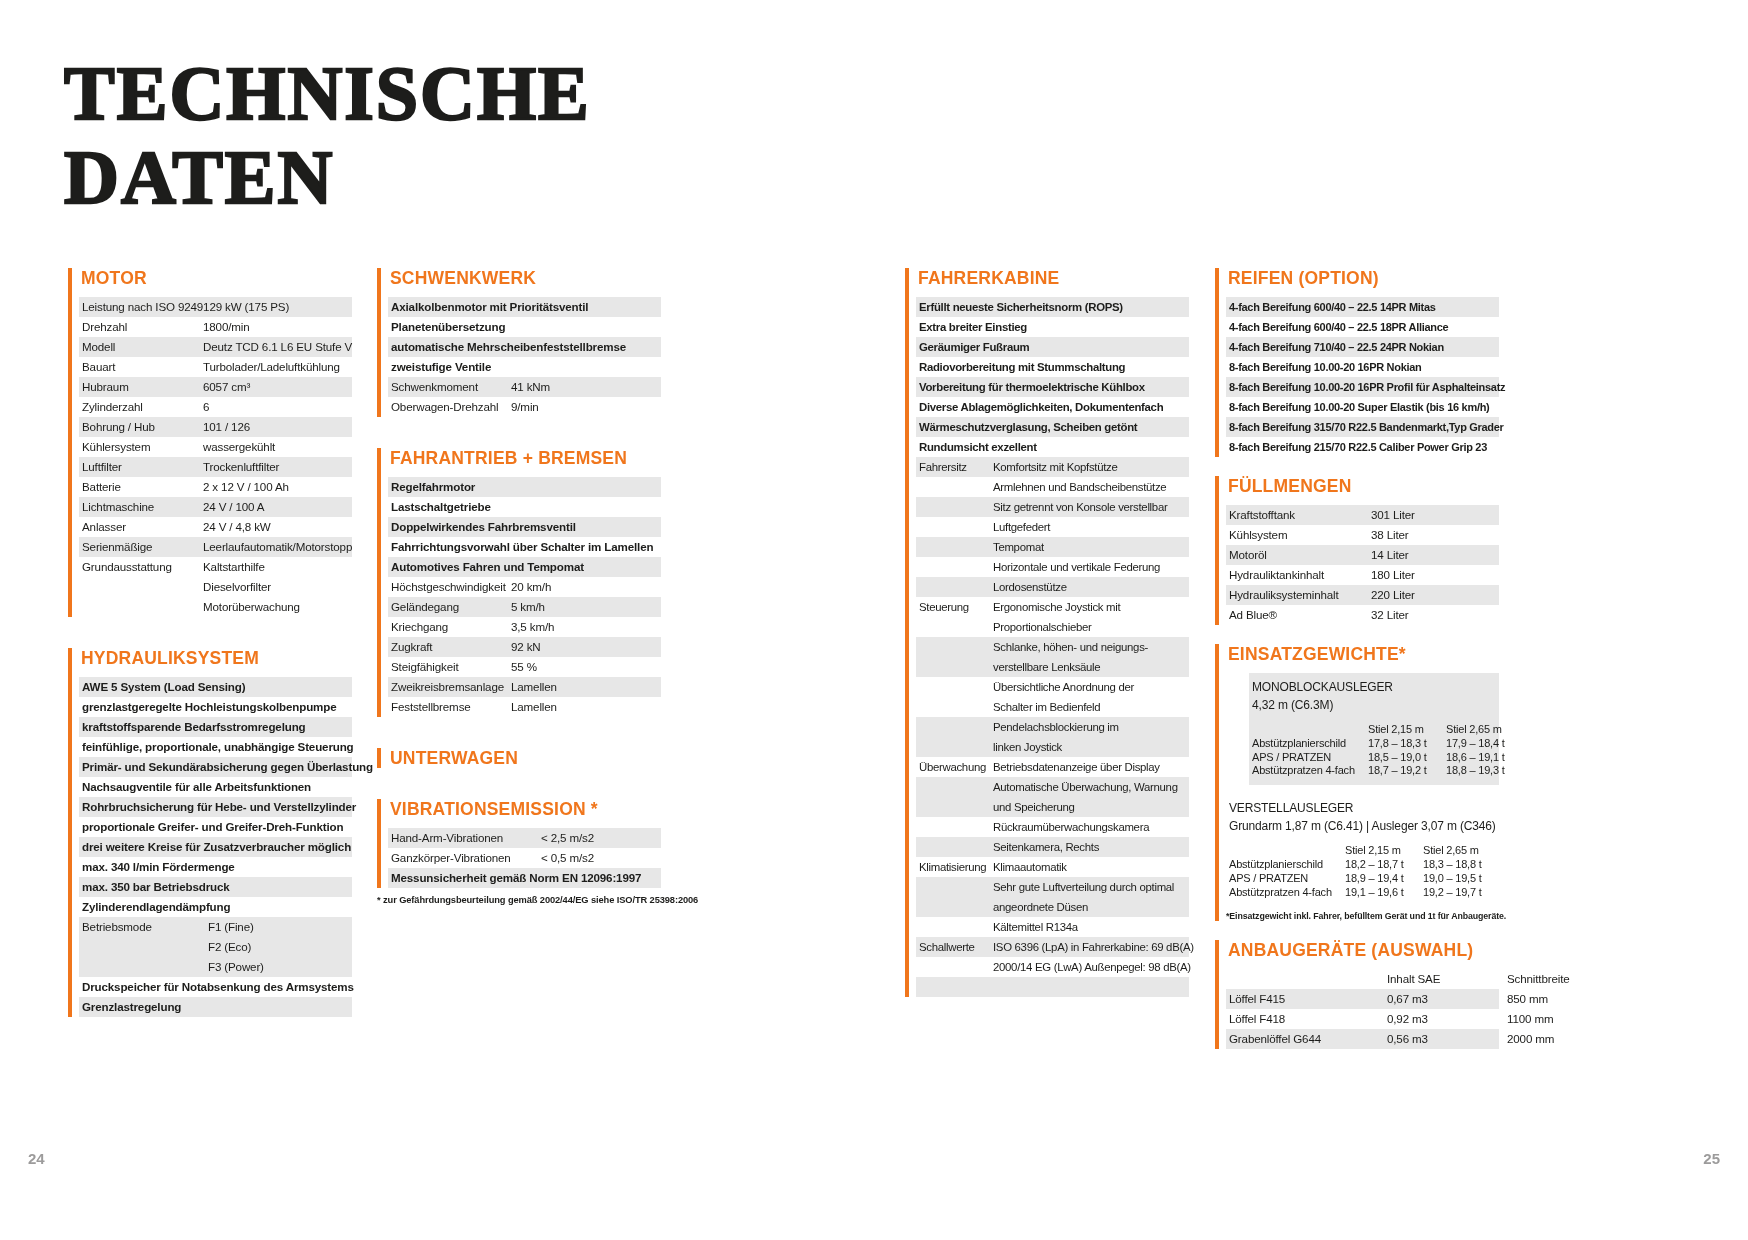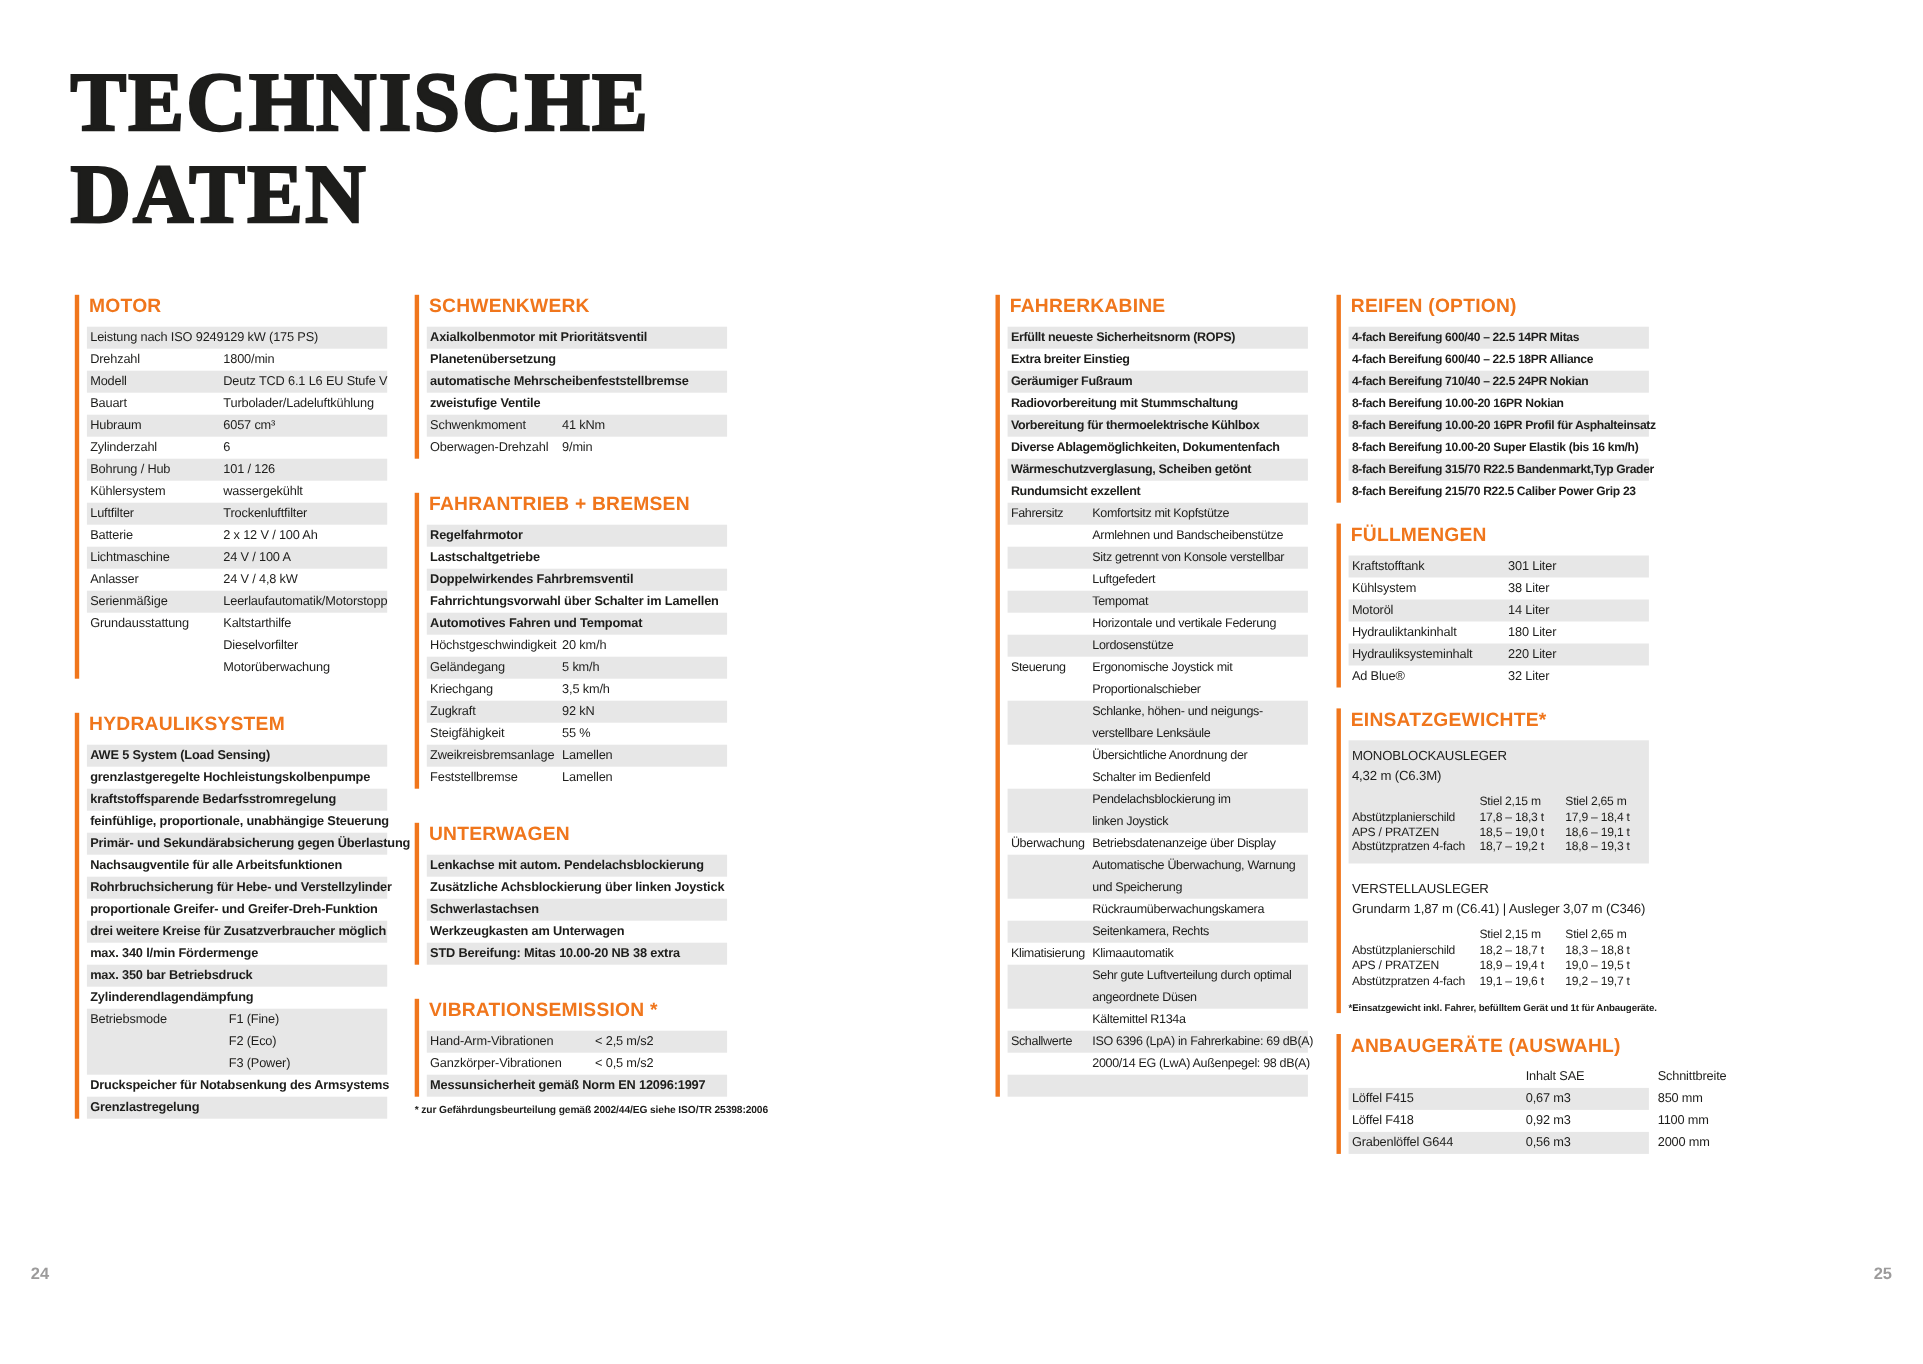--- a/index.html
+++ b/index.html
@@ -47,21 +47,21 @@
   .sec-fahrerkabine .row{font-size:11.4px;letter-spacing:-0.3px;}
   .sec-fuellmengen{--lblw:142px}
   .sec-reifen .row{font-size:11px;letter-spacing:-0.3px;}
   .footnote{font-size:9.3px;letter-spacing:-0.1px;margin-top:7px;white-space:nowrap;font-weight:bold;}
   .sec-body .footnote{font-size:8.8px;margin-top:5px;}
   .trow{
     display:grid;grid-template-columns:116px 78px auto;min-height:20px;line-height:20px;
     font-size:11.6px;letter-spacing:-0.15px;padding:0 3px;white-space:nowrap;gap:42px;
   }
   .wblock{padding:5px 5px 7px 3px;}
-  .wblock.shaded{background:var(--stripe);}
+  .wblock.shaded{background:var(--stripe);margin-left:23px;}
   .wblock + .wblock{margin-top:9px;}
   .wsub{line-height:18px;font-size:12px;letter-spacing:-0.15px;white-space:nowrap;}
   .wrow{
     display:grid;grid-template-columns:116px 78px auto;line-height:13.8px;
     font-size:11px;letter-spacing:-0.2px;white-space:nowrap;
   }
   .wrow.whead{margin-top:9px;}
   .pageno{position:absolute;top:1150px;font-size:15px;font-weight:bold;color:var(--pageno);}
   .pageno.left{left:28px}
   .pageno.right{right:28px}
@@ -272,27 +272,20 @@
             <div class="vals">
               <div class="val">Lamellen</div>
             </div>
           </div>
         </div>
       </div>
     </section>
     <section class="sec sec-unterwagen">
       <div class="sec-body">
         <h2 class="sec-title">UNTERWAGEN</h2>
-        <div class="rows">
-          <div class="row full g">Lenkachse mit autom. Pendelachsblockierung</div>
-          <div class="row full">Zusätzliche Achsblockierung über linken Joystick</div>
-          <div class="row full g">Schwerlastachsen</div>
-          <div class="row full">Werkzeugkasten am Unterwagen</div>
-          <div class="row full g">STD Bereifung: Mitas 10.00-20 NB 38 extra</div>
-        </div>
       </div>
     </section>
     <section class="sec sec-vibrationsemission">
       <div class="sec-body">
         <h2 class="sec-title">VIBRATIONSEMISSION *</h2>
         <div class="rows">
           <div class="row g">
             <span class="lbl">Hand-Arm-Vibrationen</span>
             <div class="vals">
               <div class="val">&lt; 2,5 m/s2</div>

